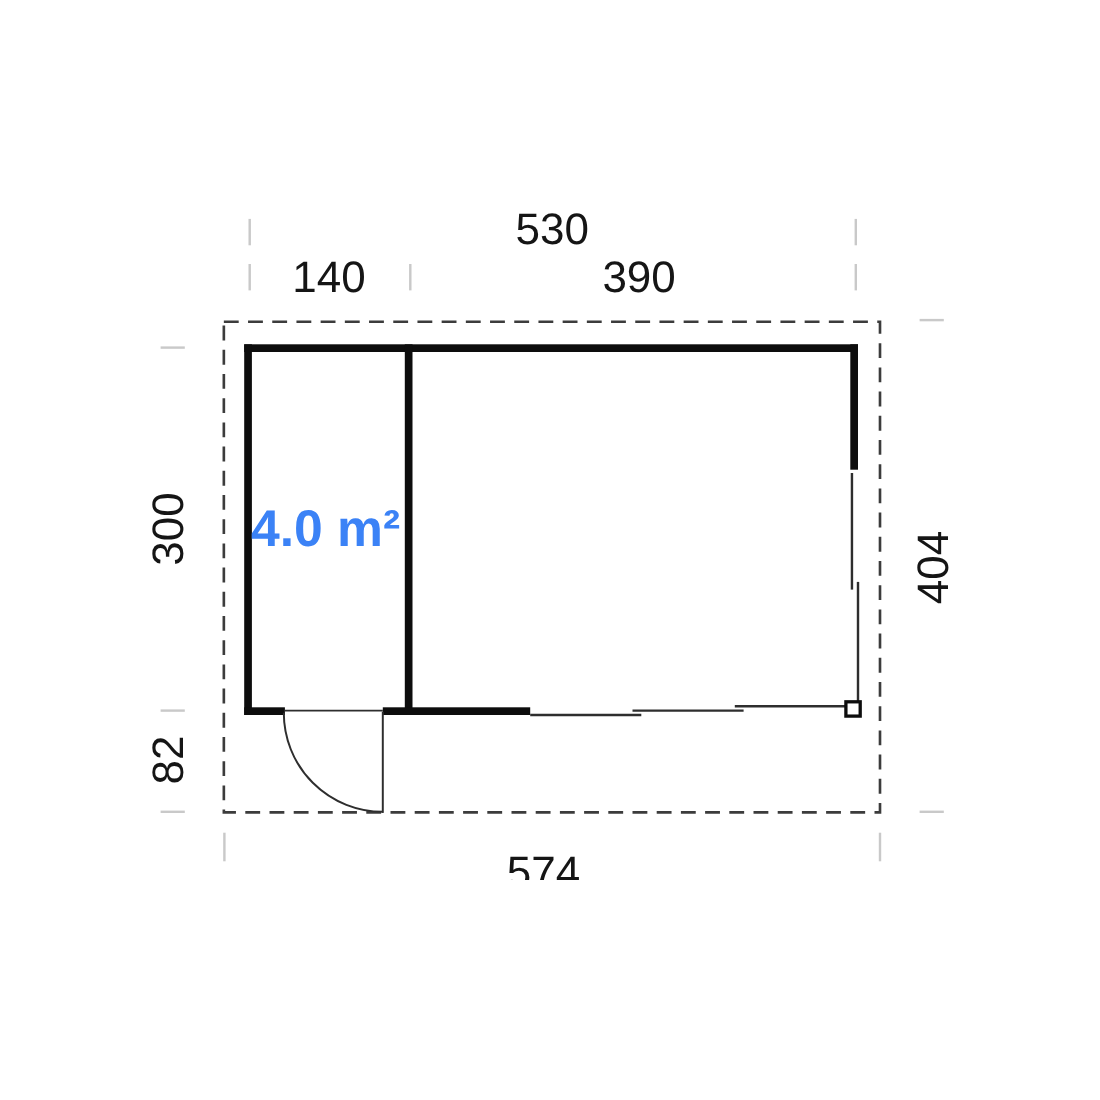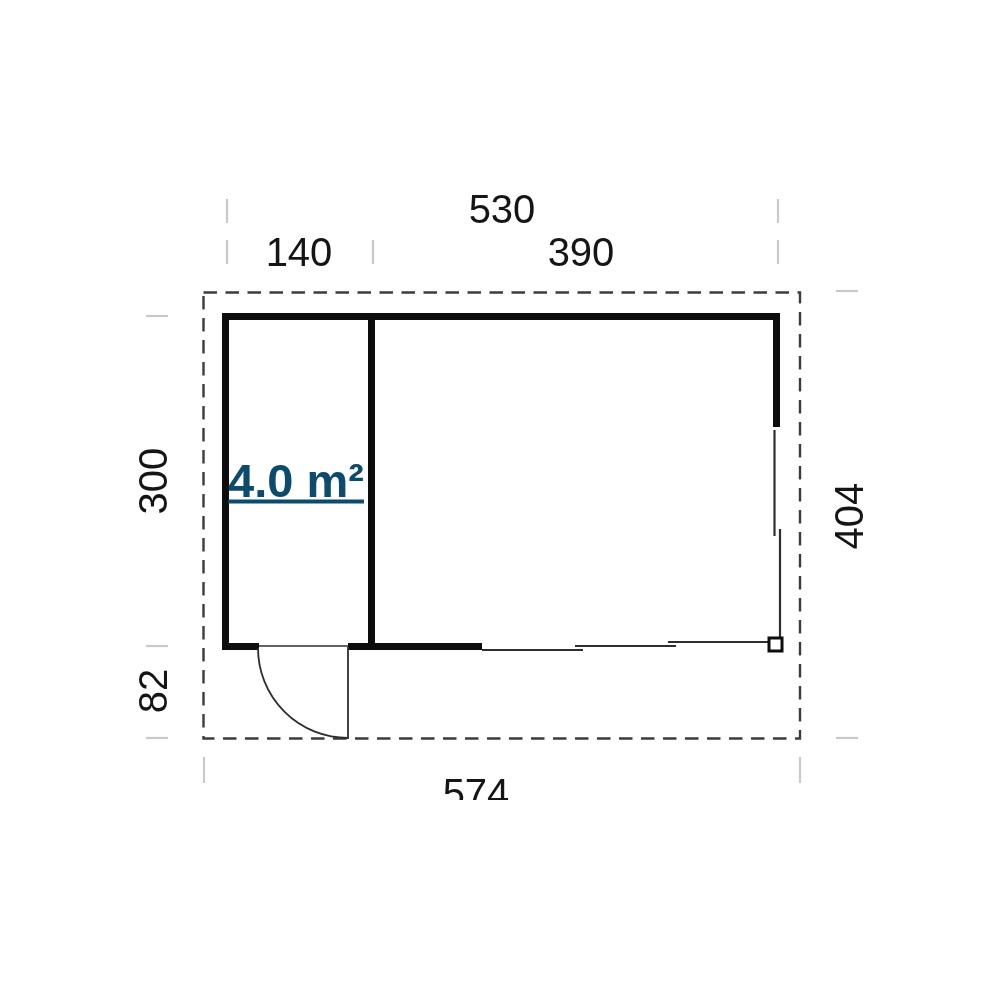--- a/index.html
+++ b/index.html
@@ -29,25 +29,24 @@
     transform: translate(-50%, -50%);
     letter-spacing: 0px;
     line-height: 1;
   }
   .dim-label.vertical {
     transform: translate(-50%, -50%) rotate(-90deg);
   }
   .room-label {
     position: absolute;
     font-weight: 700;
-    color: #0c4a6e;
+    color: #3b82f6;
     white-space: nowrap;
     transform: translate(-50%, -50%);
     line-height: 1;
-    text-decoration: underline;
   }
   .room-label.small-room { font-size: 47px; }
   .room-label.large-room { font-size: 60px; }
 </style>
 </head>
 <body>
 
 <div id="canvas">
 
   <svg id="plan-svg" width="1000" height="1000" viewBox="0 0 1000 1000">
@@ -108,18 +107,18 @@
   <div class="dim-label" style="left:299px; top:252px;text-align:right;">140</div>
 
   <div class="dim-label" style="left:581px; top:252px;">390</div>
 
   <div class="dim-label vertical" style="left:153px; top:481px;">300</div>
 
   <div class="dim-label vertical" style="left:153px; top:691px;">82</div>
 
   <div class="dim-label vertical" style="left:849px; top:516px;">404</div>
 
-  <div class="dim-label" style="left:476px; top:793px;">574</div>
+  <div class="dim-label" style="left:494px; top:793px;">574</div>
 
   <div class="room-label small-room" style="left:296px; top:480px;">4.0 m²</div>
 
 
 </div>
 
 </body></html>

